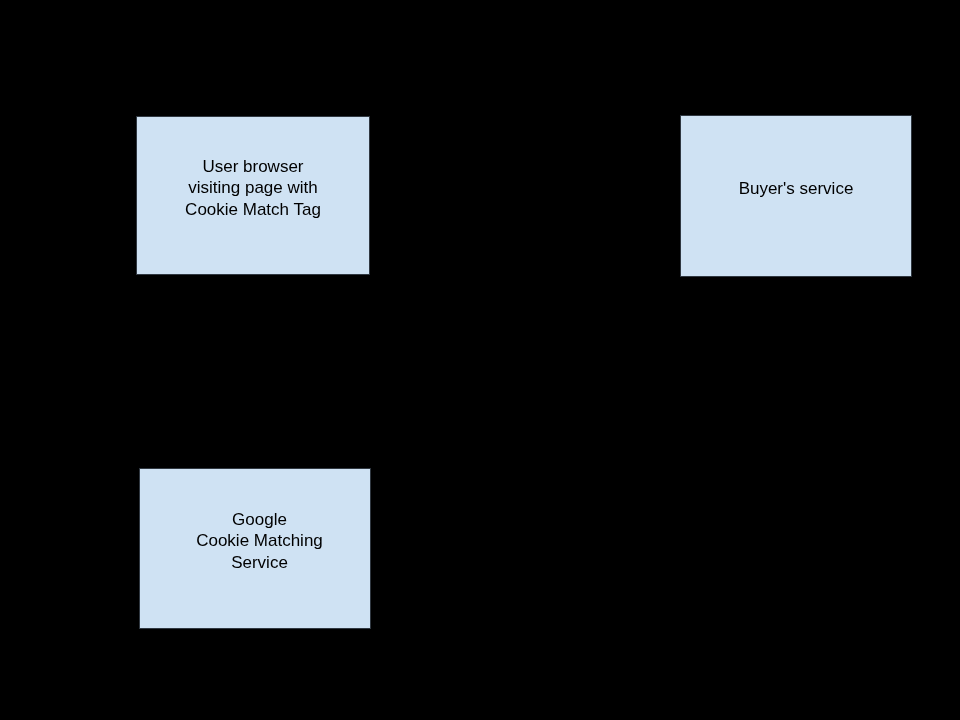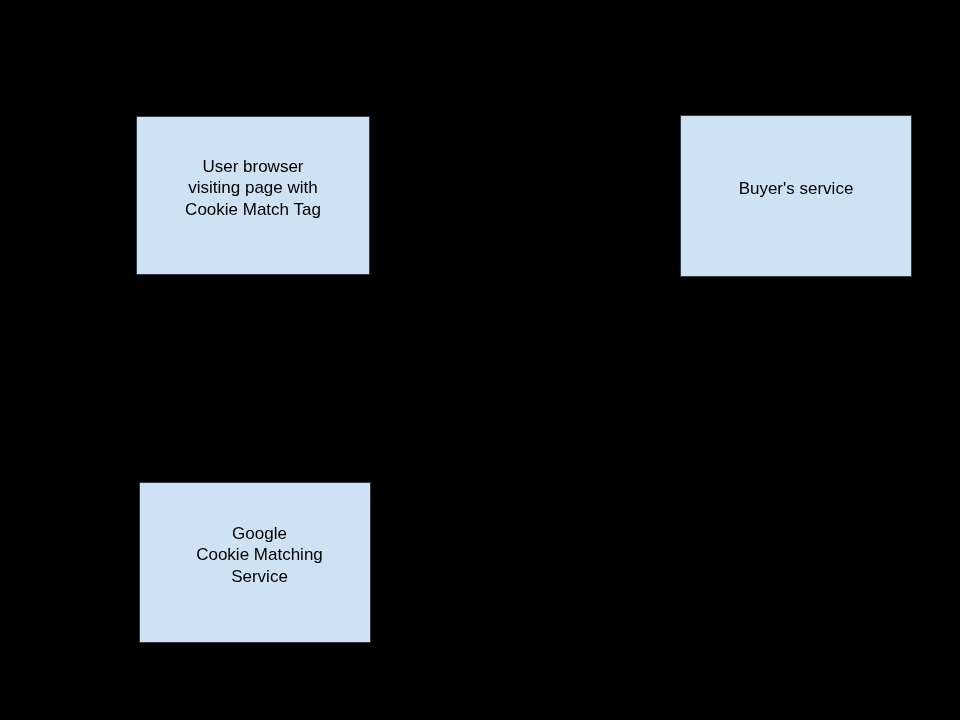--- a/index.html
+++ b/index.html
@@ -45,21 +45,21 @@
     height: 159px;
   }
   .node-buyers-service {
     left: 680px;
     top: 115px;
     width: 232px;
     height: 162px;
   }
   .node-google-cms {
     left: 139px;
-    top: 482px;
+    top: 468px;
     width: 232px;
     height: 161px;
     padding-left: 9px;
   }
 </style>
 </head>
 <body style="--bg: #000000; --node-fill: #cfe2f3; --node-border: #303841; --text: #000000;">
 
 <div class="canvas">
 

